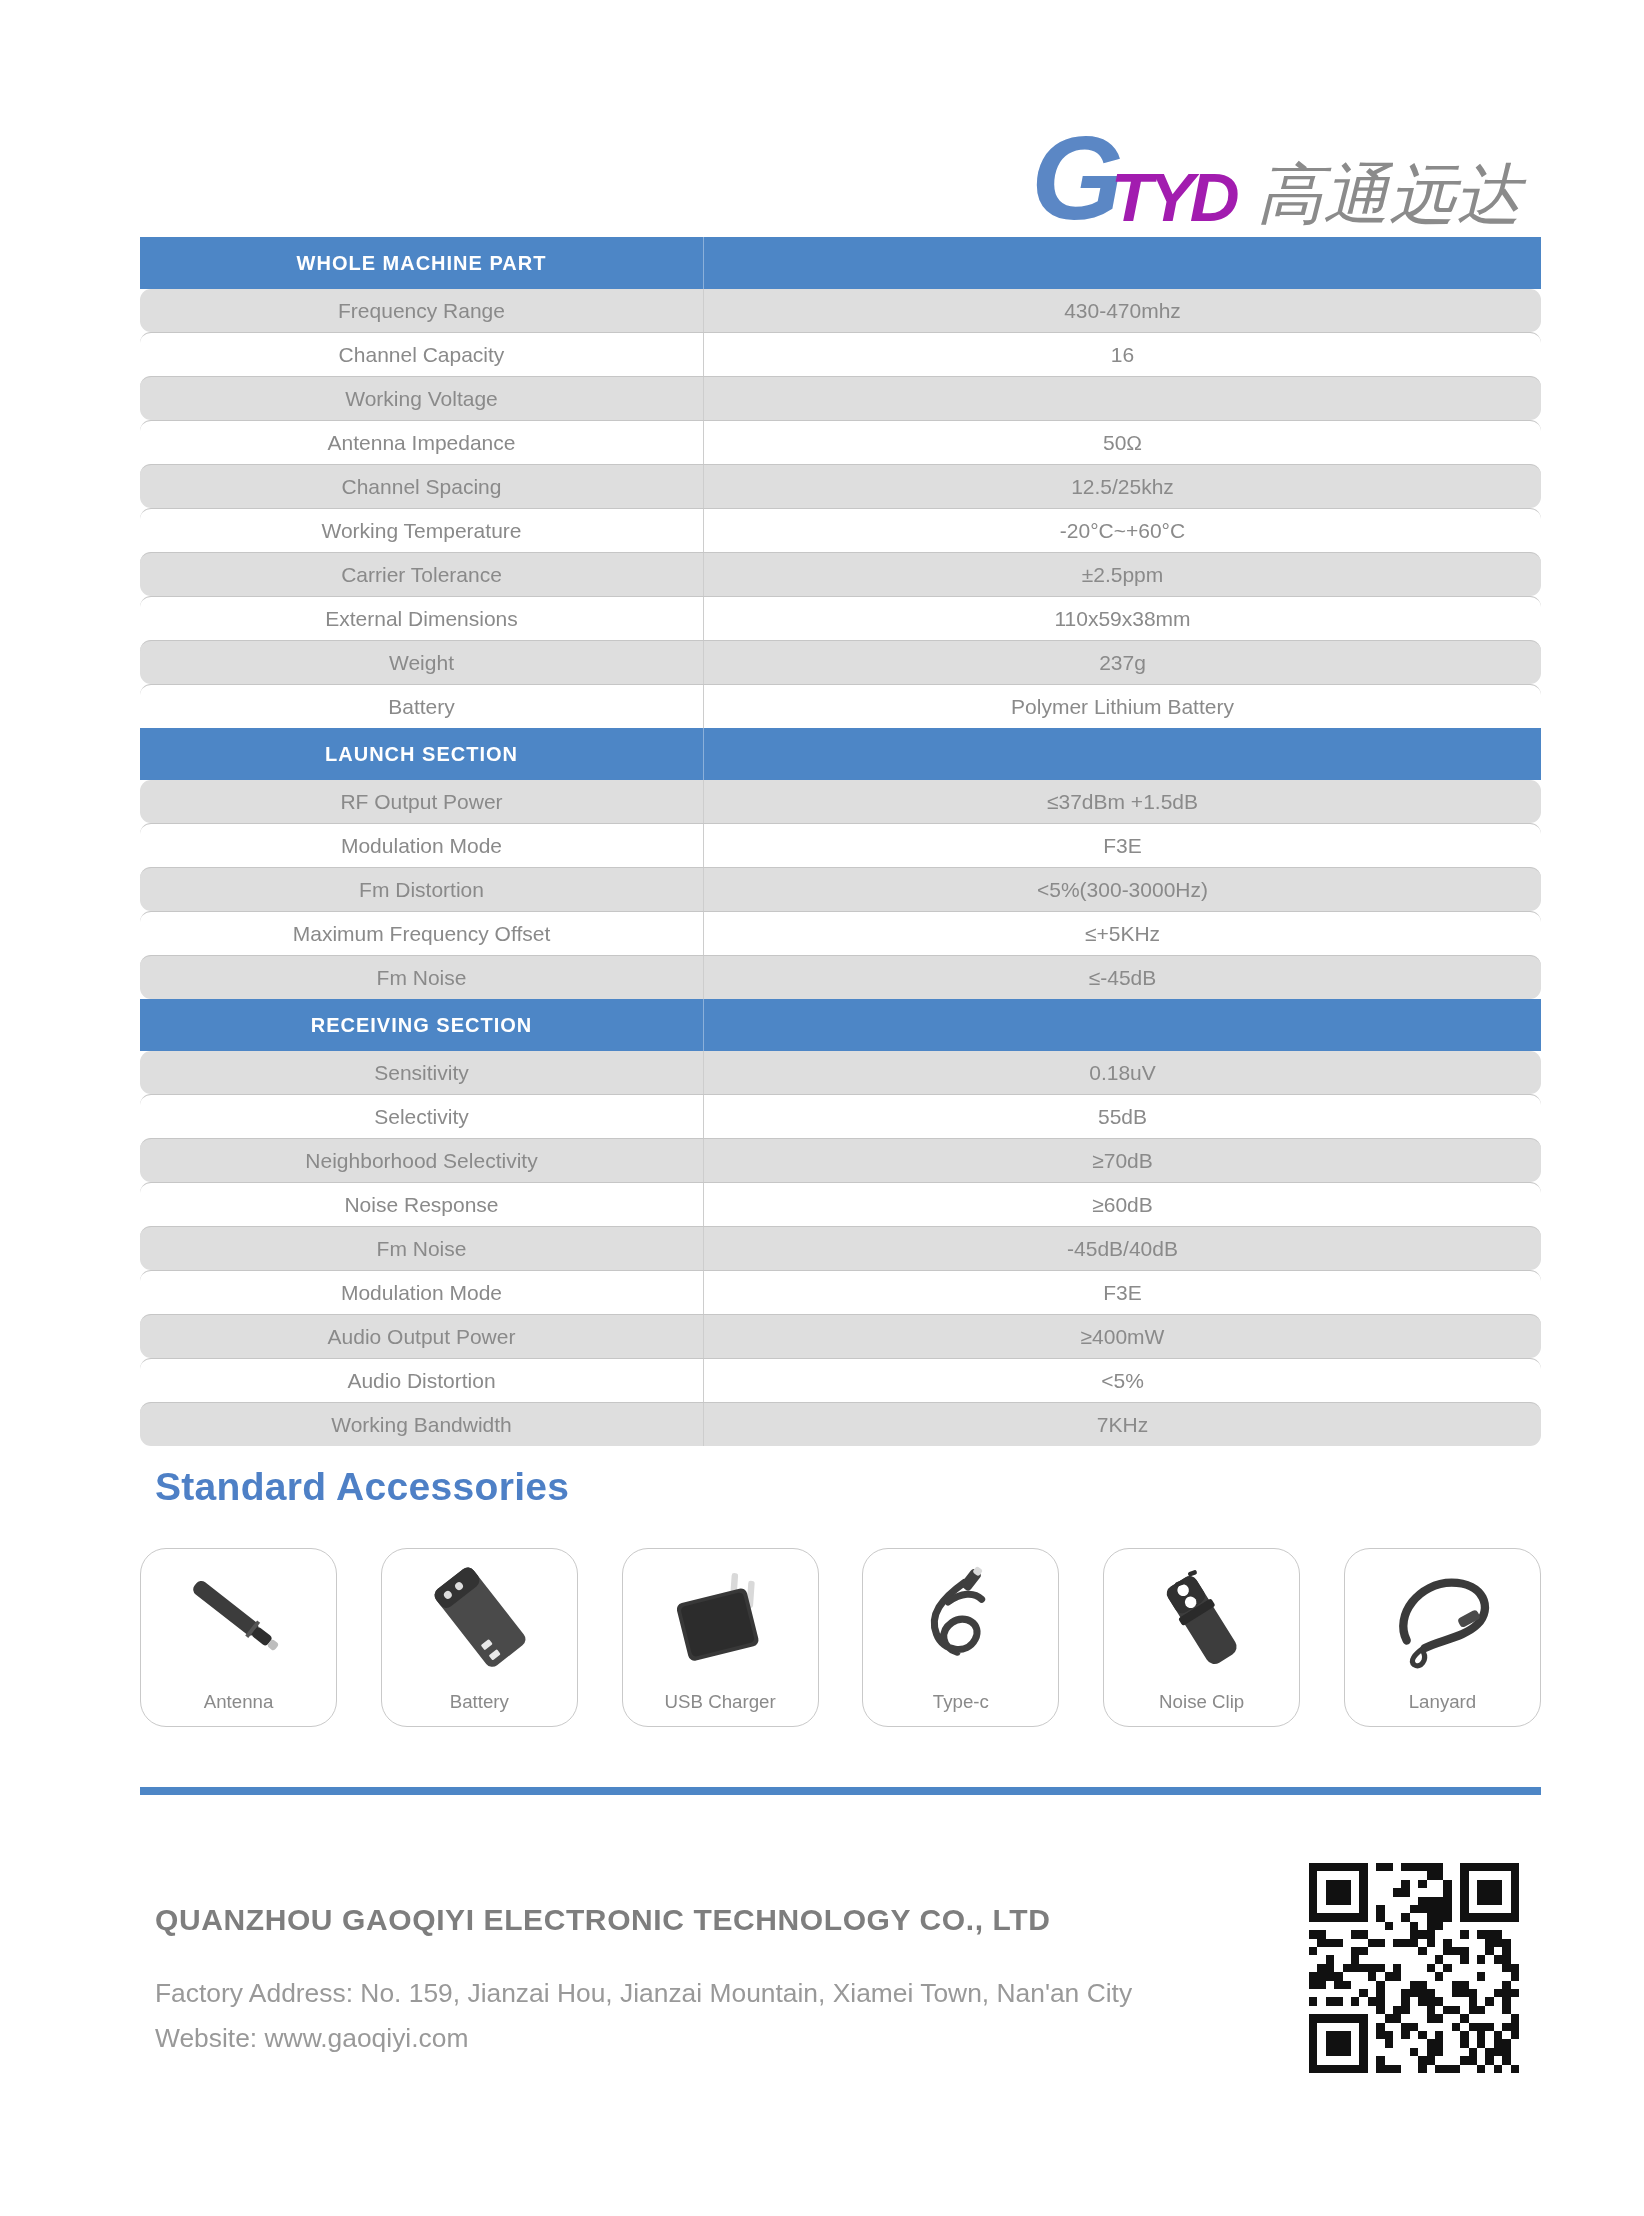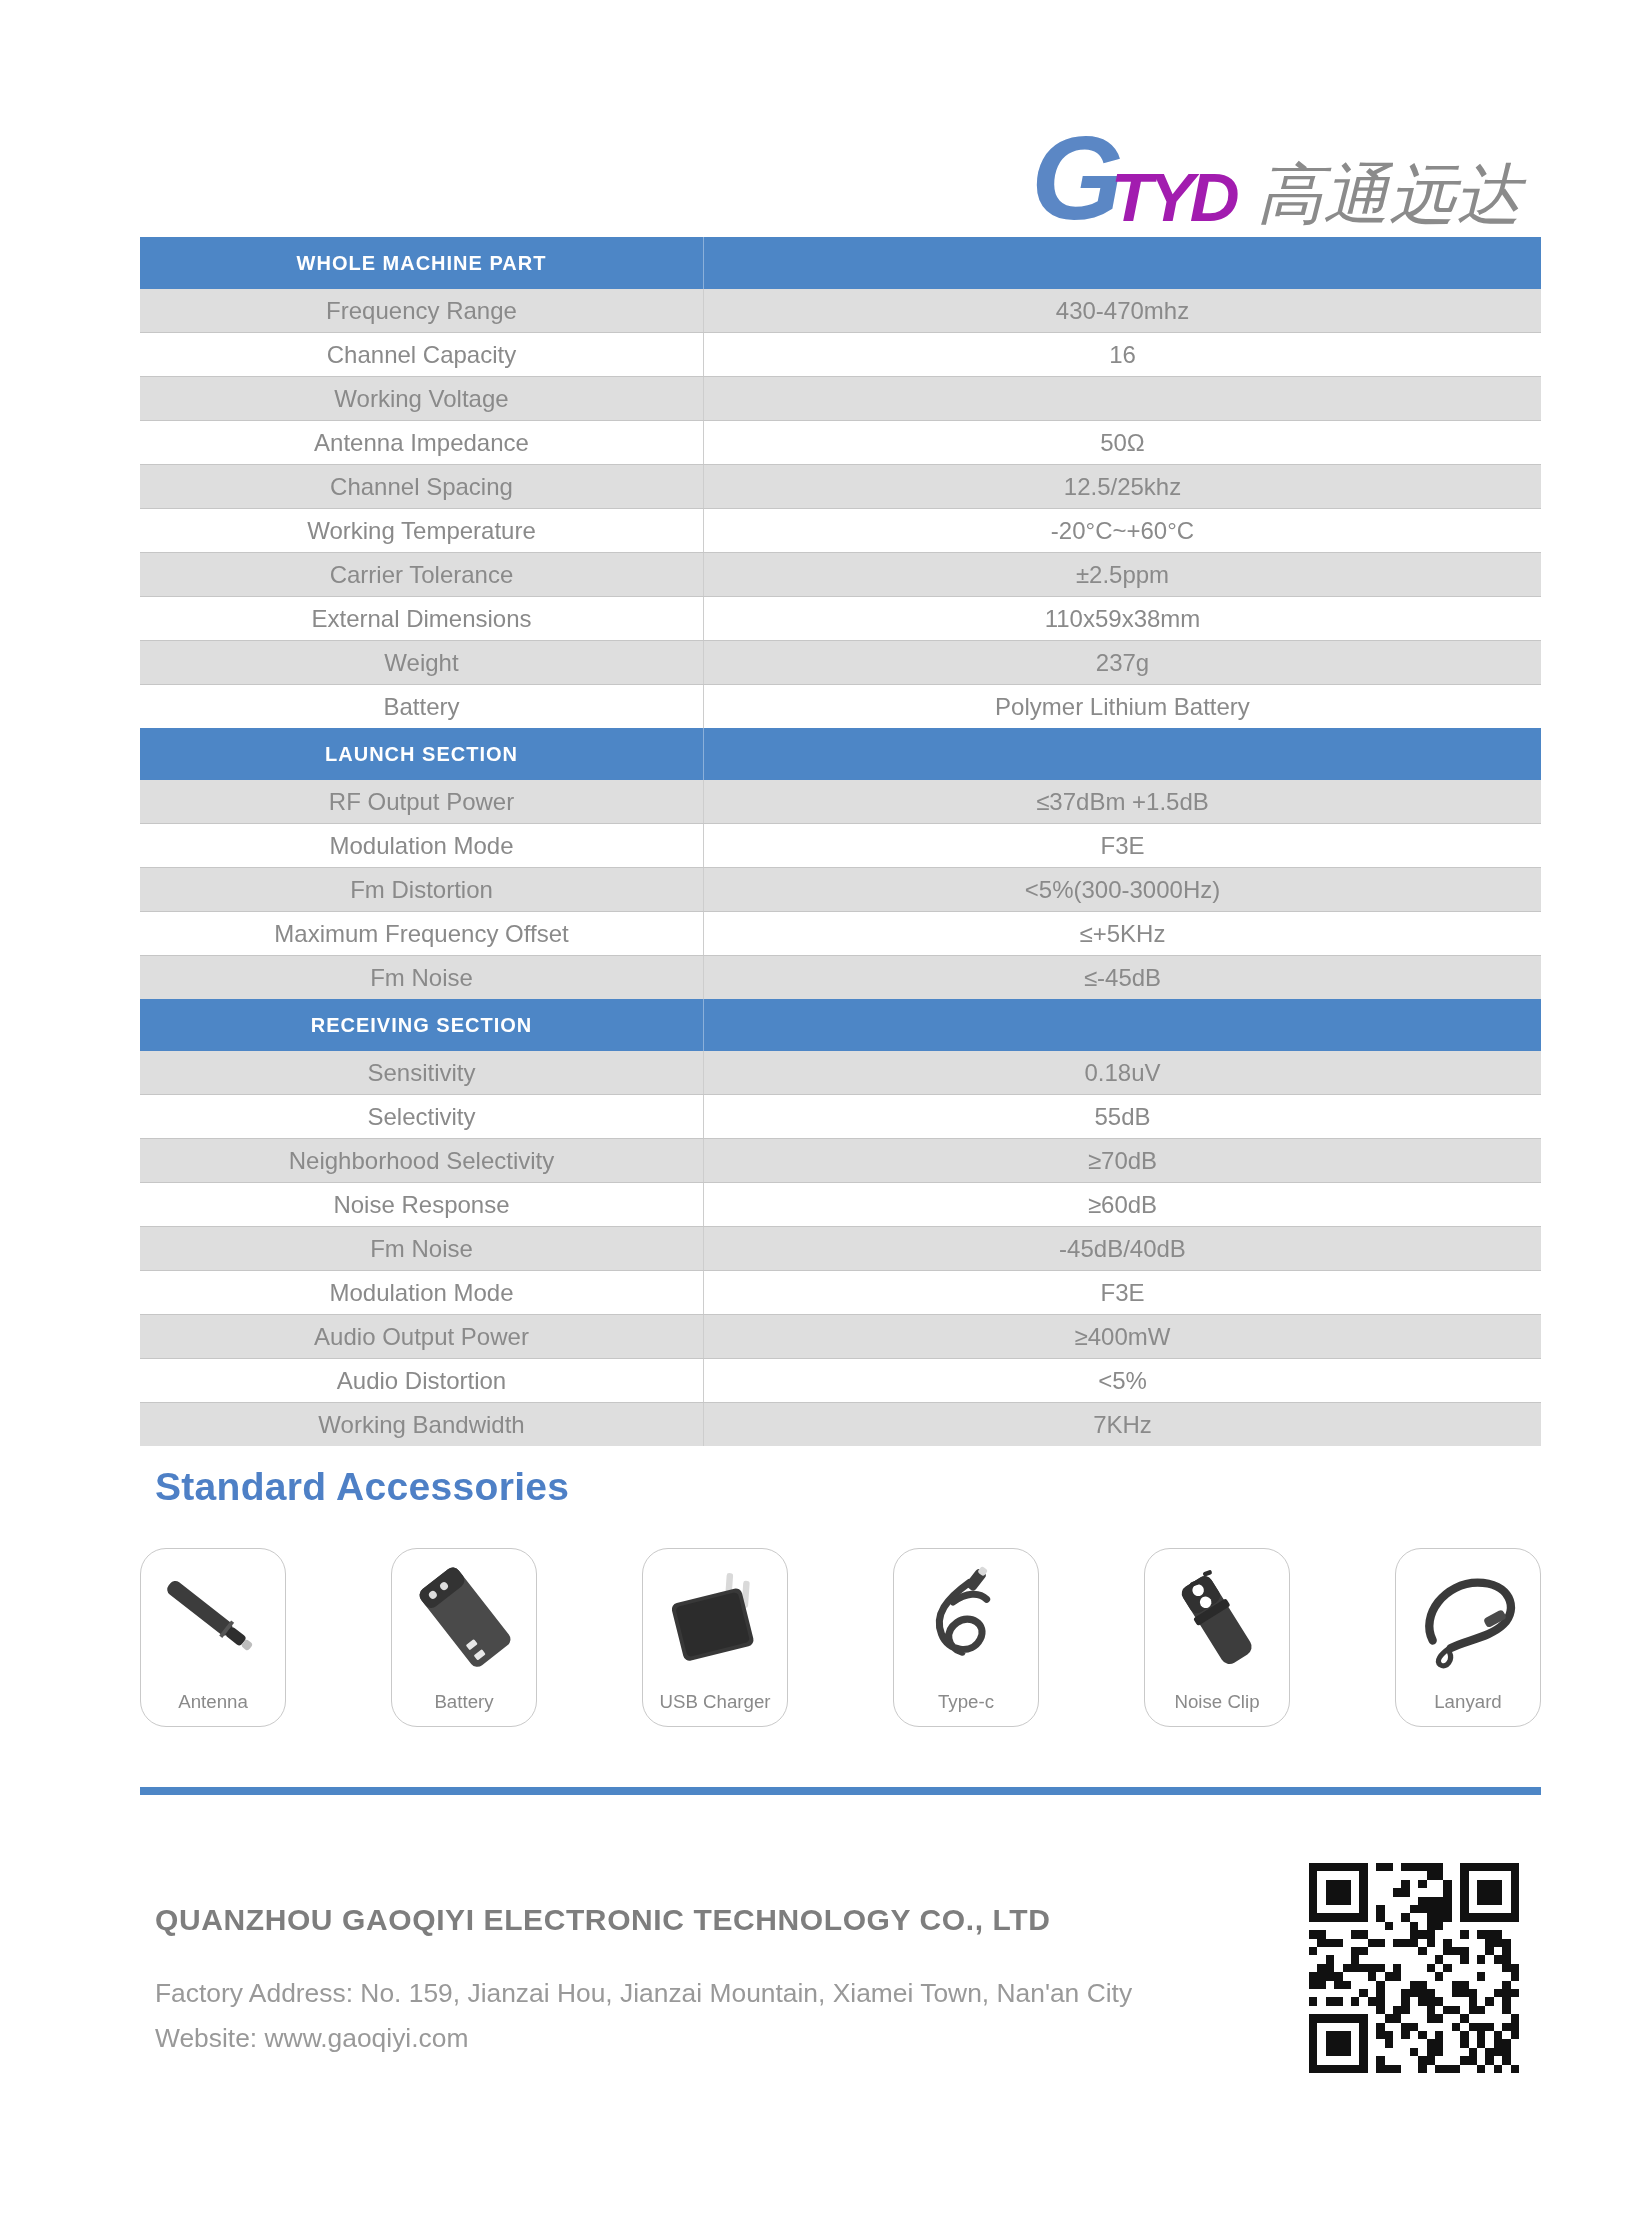--- a/index.html
+++ b/index.html
@@ -14,32 +14,32 @@
   .logo-tyd{color:#a21caf;font-size:69px;font-weight:bold;font-style:italic;line-height:0.84;letter-spacing:-4.5px;margin-left:-9px;}
   .logo-cn{color:#8b8b8b;font-size:66px;font-weight:normal;font-style:italic;line-height:1;margin-left:22px;}
 
   
   .spec-table{position:absolute;left:140px;top:237px;width:1401px;}
   .t-header{display:flex;height:52px;background:#4d86c6;}
   .t-header .c1{width:563px;display:flex;align-items:center;justify-content:center;
     color:#ffffff;font-weight:bold;font-size:20px;letter-spacing:1px;
     border-right:1.3px solid rgba(255,255,255,0.35);}
   .t-header .c2{flex:1;}
-  .t-row{display:flex;height:43px;font-size:24px;color:#8a8a8a;background:#ffffff;}
+  .t-row{display:flex;height:43px;font-size:21px;color:#8a8a8a;background:#ffffff;border-radius:11px;}
   .t-row.gray{background:#dedede;}
   .t-row{border-top:1.3px solid #c6c6c6;}
   .t-row.first{border-top:none;}
   .t-row .c1{width:563px;display:flex;align-items:center;justify-content:center;border-right:1.3px solid #cdcdcd;}
   .t-row .c2{flex:1;display:flex;align-items:center;justify-content:center;}
 
   
   .accessories-heading{position:absolute;left:155px;top:1465px;margin:0;
     font-size:39px;font-weight:bold;color:#4e80c6;letter-spacing:0.3px;}
   .cards{position:absolute;left:140px;top:1548px;width:1401px;display:flex;justify-content:space-between;}
-  .card{position:relative;width:146px;height:179px;border:1.9px solid #c9c9c9;border-radius:26px;background:#fff;box-sizing:border-box;}
+  .card{position:relative;width:197px;height:179px;border:1.9px solid #c9c9c9;border-radius:26px;background:#fff;box-sizing:border-box;}
   .card .icon-wrap{position:absolute;top:9px;left:0;right:0;height:122px;display:flex;align-items:center;justify-content:center;}
   .card .label{position:absolute;bottom:13px;width:100%;text-align:center;font-size:18.7px;color:#8a8a8a;}
 
   
   .footer-divider{position:absolute;left:140px;top:1787px;width:1401px;height:7.7px;background:#4d86c6;}
   .company-name{position:absolute;left:155px;top:1903px;margin:0;
     font-size:30px;font-weight:bold;color:#7e7e7e;letter-spacing:0.6px;}
   .factory-address{position:absolute;left:155px;top:1978px;margin:0;font-size:26.4px;color:#999999;}
   .website{position:absolute;left:155px;top:2023px;margin:0;font-size:26.4px;color:#999999;}
   .qr{position:absolute;left:1309px;top:1863px;width:210px;height:210px;background:#fff;}

